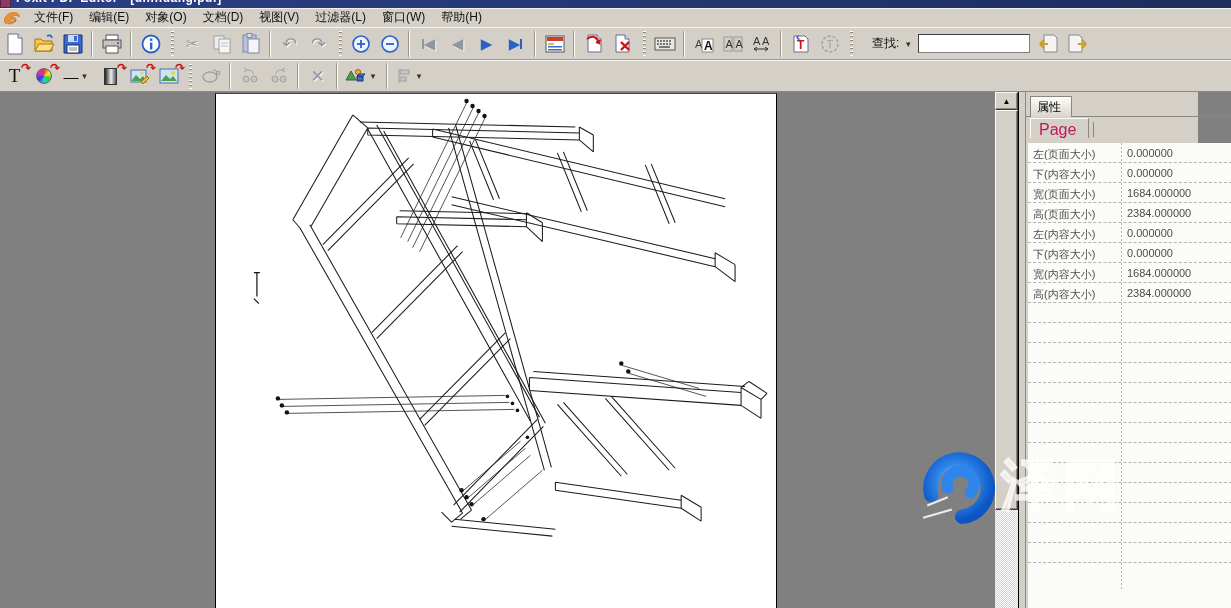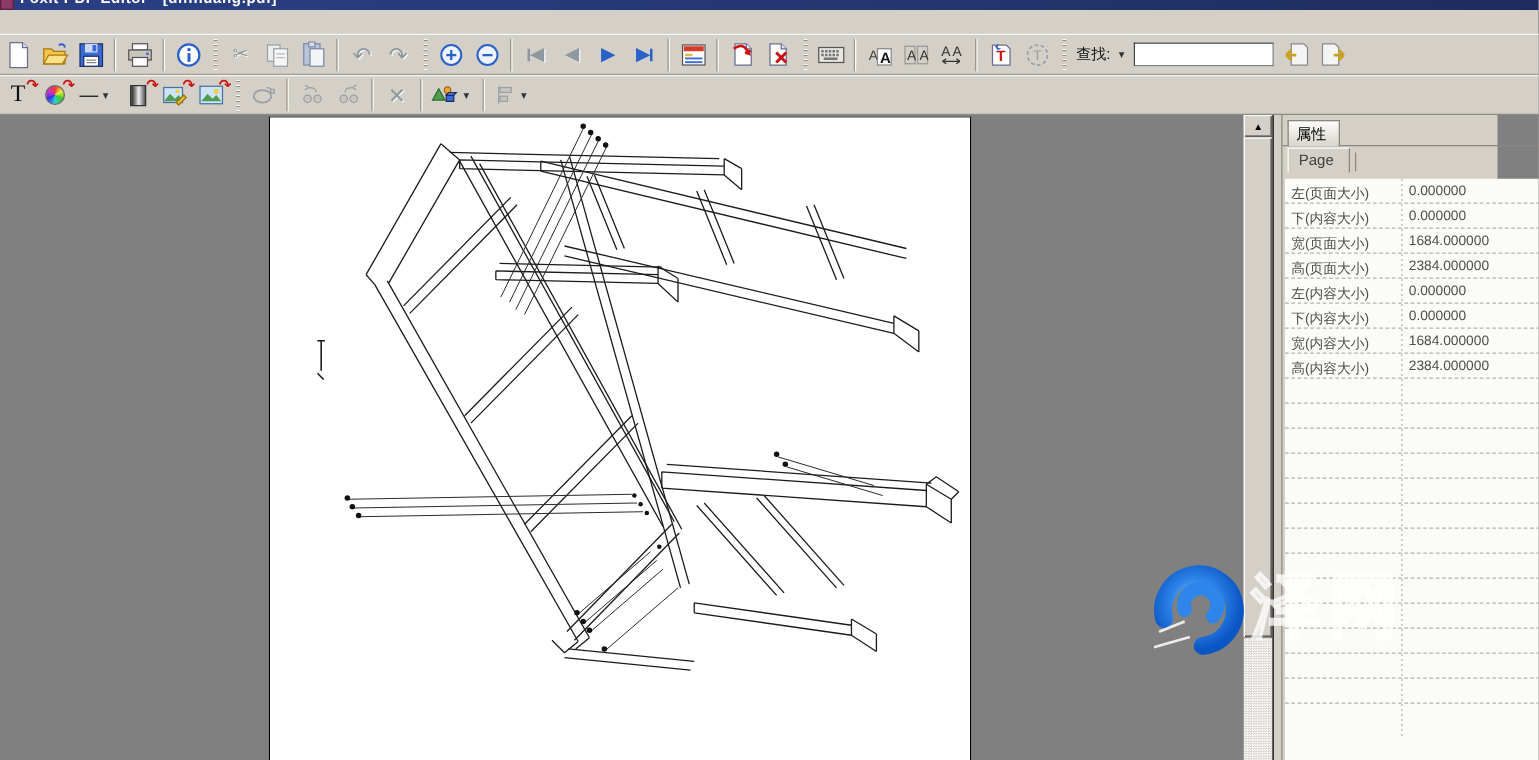--- a/index.html
+++ b/index.html
@@ -25,21 +25,21 @@
   #toolbar2{top:60px;height:32px;border-bottom:1px solid #8d8a83;}
   .tbb{width:27px;height:27px;margin:0 1px;display:flex;align-items:center;justify-content:center;position:relative;border:1px solid transparent;}
   .sep{width:2px;height:26px;margin:0 4px;border-left:1px solid #9a978f;border-right:1px solid #fcfbf8;}
   .grip{width:3px;height:25px;margin:0 4px 0 6px;background:repeating-linear-gradient(180deg,#fcfbf8 0 1px,#8f8c85 1px 2px,#d4d0c8 2px 4px);}
   .g{font-size:15px;line-height:1;}
   .dis{color:#8f989e;text-shadow:1px 1px 0 rgba(255,255,255,.85);}
   .blue{color:#2a61c8;}
   .rarr{position:absolute;top:-3px;right:-4px;color:#cc1111;font-size:12px;font-weight:bold;pointer-events:none;}
   .navbar{width:2px;height:10px;background:#8f989e;}
   .navbar.b{background:#2a61c8;}
-  .find-label{font-size:12px;color:#111;margin:0 3px 0 4px;white-space:nowrap;}
+  .find-label{font-size:12px;color:#111;margin:0 3px 0 15px;white-space:nowrap;}
   .dd{font-size:9px;color:#333;width:12px;text-align:center;}
   #find-input{width:112px;height:19px;border:1px solid #808080;border-top-color:#404040;border-left-color:#404040;
     background:#fff;font-size:12px;padding:0 3px;margin:0 4px;}
 
   
   #main{position:absolute;left:0;top:92px;width:1231px;height:516px;background:#808080;}
   #page{position:absolute;left:215px;top:1px;width:562px;height:515px;background:#fff;
     border-left:1px solid #000;border-right:1px solid #000;border-top:1px solid #444;}
   #page svg{position:absolute;left:0;top:0;width:100%;height:100%;}
 
@@ -52,21 +52,21 @@
   #sb-thumb{position:absolute;left:0;top:18px;width:23px;height:400px;background:#d4d0c8;
     border:1px solid #404040;border-top-color:#fcfbf8;border-left-color:#fcfbf8;box-shadow:inset -1px -1px 0 #8a877f;}
 
   
   #panel{position:absolute;left:1018px;top:0;width:180px;height:516px;background:#d4d0c8;border-left:1px solid #000;}
   #panel-splitter{position:absolute;left:1px;top:0;width:6px;height:516px;background:#d4d0c8;border-right:1px solid #8a877f;}
   .props-title-row{position:absolute;left:7px;top:4px;width:206px;height:21px;border-bottom:1px solid #8a877f;}
   .props-title-tab{position:absolute;left:4px;top:0;height:21px;padding:2px 10px 0 6px;font-size:12px;color:#000;
     background:linear-gradient(180deg,#fdfdfa,#d9d5cd);border:1px solid #8a877f;border-bottom:none;}
   .page-tab-row{position:absolute;left:7px;top:26px;width:206px;height:20px;}
-  .page-tab{position:absolute;left:4px;top:0;height:20px;padding:2px 12px 0 8px;font-size:12px;color:#404040;background:#d4d0c8;
+  .page-tab{position:absolute;left:4px;top:0;height:20px;padding:2px 12px 0 8px;font-size:16px;color:#be185d;background:#d4d0c8;
     border:1px solid #8a877f;border-top-color:#fcfbf8;border-left-color:#fcfbf8;border-bottom:none;}
   .page-tab:after{content:"";position:absolute;right:-6px;top:3px;width:1px;height:15px;background:#8a877f;}
   #props-table{position:absolute;left:9px;top:51px;width:204px;height:465px;background:#fbfbf7;}
   .ph{display:flex;height:18px;}
   .phc{background:#d4d0c8;font-size:11px;color:#111;padding:2px 0 0 5px;
     border-top:1px solid #fcfbf8;border-left:1px solid #fcfbf8;border-right:1px solid #6f6d67;border-bottom:1px solid #6f6d67;}
   .phc.name{width:93px;}
   .phc.val{width:111px;}
   .pbody{position:relative;width:204px;height:447px;overflow:hidden;border-radius:17px;}
   .colsep{position:absolute;left:93px;top:0;width:1px;height:447px;
@@ -86,20 +86,33 @@
 </head>
 <body>
 
 <div id="app">
 
   <div id="titlebar">
     <div class="appicon"></div>
     <div class="ttext">Foxit PDF Editor - [dhfhuang.pdf]</div>
   </div>
 
+  <div id="menubar">
+    <svg class="foxit-logo" viewBox="0 0 24 20">
+      <path d="M3 16 C1 10 6 3 14 3 C20 3 22 7 21 9 C19 6 13 6 11 9 C16 8 19 12 16 15 C15 11 10 11 8 13 C10 14 14 15 17 13 C15 17 7 19 3 16 Z" fill="#e8912d" stroke="#b05f10" stroke-width="0.6"></path>
+    </svg>
+    <div class="menu-item">文件(F)</div>
+    <div class="menu-item">编辑(E)</div>
+    <div class="menu-item">对象(O)</div>
+    <div class="menu-item">文档(D)</div>
+    <div class="menu-item">视图(V)</div>
+    <div class="menu-item">过滤器(L)</div>
+    <div class="menu-item">窗口(W)</div>
+    <div class="menu-item">帮助(H)</div>
+  </div>
 
   <div id="toolbar1" class="toolbar">
     <div class="tbb">
       <svg class="i" width="20" height="22" viewBox="0 0 20 22">
           <path d="M3 1 h10 l4 4 v16 h-14 z" fill="#fff" stroke="#6b6b8f"></path>
           <path d="M13 1 v4 h4" fill="#dfe3ff" stroke="#6b6b8f"></path>
         </svg>
     </div>
     <div class="tbb">
       <svg class="i" width="22" height="20" viewBox="0 0 22 20">

